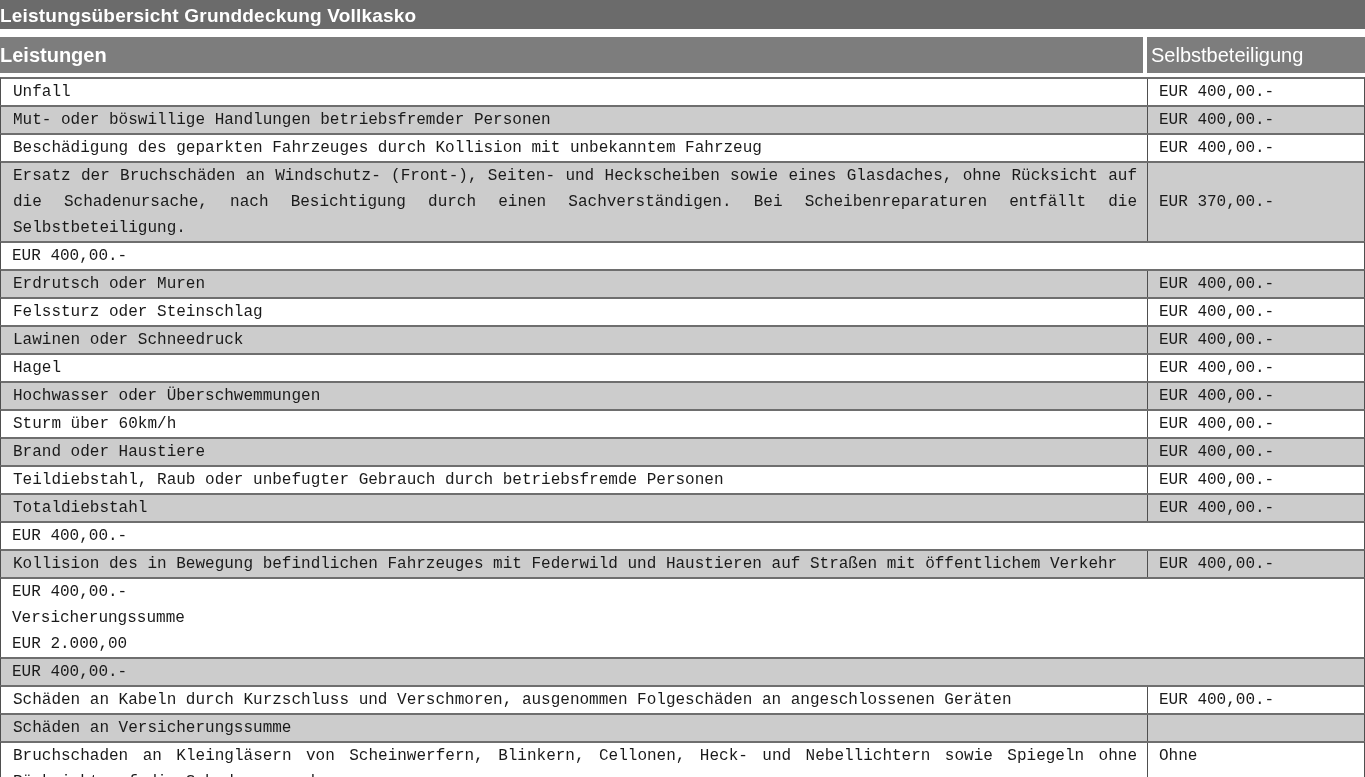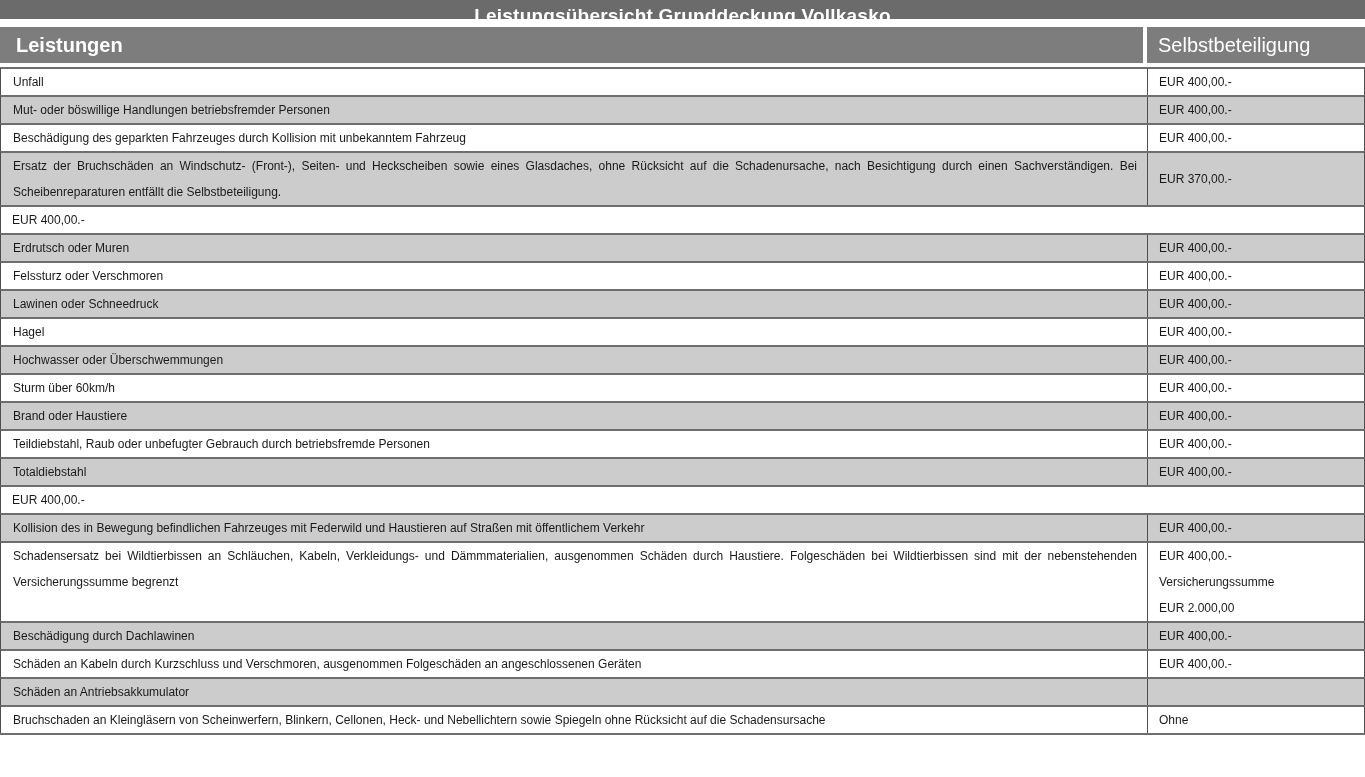--- a/index.html
+++ b/index.html
@@ -13,53 +13,53 @@
     --body-text:#1a1a1a;
   }
   *{box-sizing:border-box;margin:0;padding:0;}
   html,body{background:#ffffff;}
   body{
     width:1365px;height:777px;overflow:hidden;
     font-family:"Liberation Sans","DejaVu Sans",sans-serif;
     color:var(--body-text);
   }
   .title-bar{
-    width:1365px;height:19px;line-height:31px;
+    width:1365px;height:29px;line-height:31px;
     background:var(--title-bg);color:var(--header-text);
-    font-size:19px;font-weight:bold;text-align:center;
+    font-size:19px;font-weight:bold;text-align:left;
     letter-spacing:0.2px;
     margin-bottom:8px;
   }
   .header-row{
     display:flex;width:1365px;height:36px;margin-bottom:4px;
   }
   .header-cell{
     background:var(--header-bg);color:var(--header-text);
     font-size:20px;display:flex;align-items:center;
   }
   .header-cell.left{
-    width:1143px;padding-left:16px;font-weight:bold;margin-right:4px;
+    width:1143px;padding-left:0;font-weight:bold;margin-right:4px;
   }
   .header-cell.right{
-    flex:1;padding-left:11px;font-weight:normal;
+    flex:1;padding-left:4px;font-weight:normal;
   }
   .rows{
     width:1365px;
     border-bottom:2px solid var(--border);
   }
   .row{
     display:flex;align-items:stretch;
     border-top:2px solid var(--border);
     border-left:1px solid var(--vborder);
     border-right:1px solid var(--vborder);
     background:var(--row-bg);
   }
   .row.row-gray{background:var(--row-alt);align-items:center;}
   .cell{
-    font-size:12px;line-height:26px;min-height:26px;
+    font-size:16px;line-height:26px;min-height:26px;font-family:Liberation Mono, monospace;
   }
   .cell-left{
     width:1147px;border-right:1px solid var(--vborder);
     padding:0 10px 0 12px;
     text-align:justify;
   }
   .cell-right{
     flex:1;padding:0 11px 0 11px;
     white-space:pre-line;
   }
@@ -98,21 +98,21 @@
   <div class="row row-white">
     <div class="cell cell-right">EUR 400,00.-</div>
   </div>
 
   <div class="row row-gray">
     <div class="cell cell-left">Erdrutsch oder Muren</div>
     <div class="cell cell-right">EUR 400,00.-</div>
   </div>
 
   <div class="row row-white">
-    <div class="cell cell-left">Felssturz oder Verschmoren</div>
+    <div class="cell cell-left">Felssturz oder Steinschlag</div>
     <div class="cell cell-right">EUR 400,00.-</div>
   </div>
 
   <div class="row row-gray">
     <div class="cell cell-left">Lawinen oder Schneedruck</div>
     <div class="cell cell-right">EUR 400,00.-</div>
   </div>
 
   <div class="row row-white">
     <div class="cell cell-left">Hagel</div>
@@ -147,37 +147,35 @@
   <div class="row row-white">
     <div class="cell cell-right">EUR 400,00.-</div>
   </div>
 
   <div class="row row-gray">
     <div class="cell cell-left">Kollision des in Bewegung befindlichen Fahrzeuges mit Federwild und Haustieren auf Straßen mit öffentlichem Verkehr</div>
     <div class="cell cell-right">EUR 400,00.-</div>
   </div>
 
   <div class="row row-white">
-    <div class="cell cell-left">Schadensersatz bei Wildtierbissen an Schläuchen, Kabeln, Verkleidungs- und Dämmmaterialien, ausgenommen Schäden durch Haustiere. Folgeschäden bei Wildtierbissen sind mit der nebenstehenden Versicherungssumme begrenzt</div>
     <div class="cell cell-right">EUR 400,00.-
 Versicherungssumme
 EUR 2.000,00</div>
   </div>
 
   <div class="row row-gray">
-    <div class="cell cell-left">Beschädigung durch Dachlawinen</div>
     <div class="cell cell-right">EUR 400,00.-</div>
   </div>
 
   <div class="row row-white">
     <div class="cell cell-left">Schäden an Kabeln durch Kurzschluss und Verschmoren, ausgenommen Folgeschäden an angeschlossenen Geräten</div>
     <div class="cell cell-right">EUR 400,00.-</div>
   </div>
 
   <div class="row row-gray">
-    <div class="cell cell-left">Schäden an Antriebsakkumulator</div>
+    <div class="cell cell-left">Schäden an Versicherungssumme</div>
   </div>
 
   <div class="row row-white">
     <div class="cell cell-left">Bruchschaden an Kleingläsern von Scheinwerfern, Blinkern, Cellonen, Heck- und Nebellichtern sowie Spiegeln ohne Rücksicht auf die Schadensursache</div>
     <div class="cell cell-right">Ohne</div>
   </div>
 </div>
 
 </body></html>

